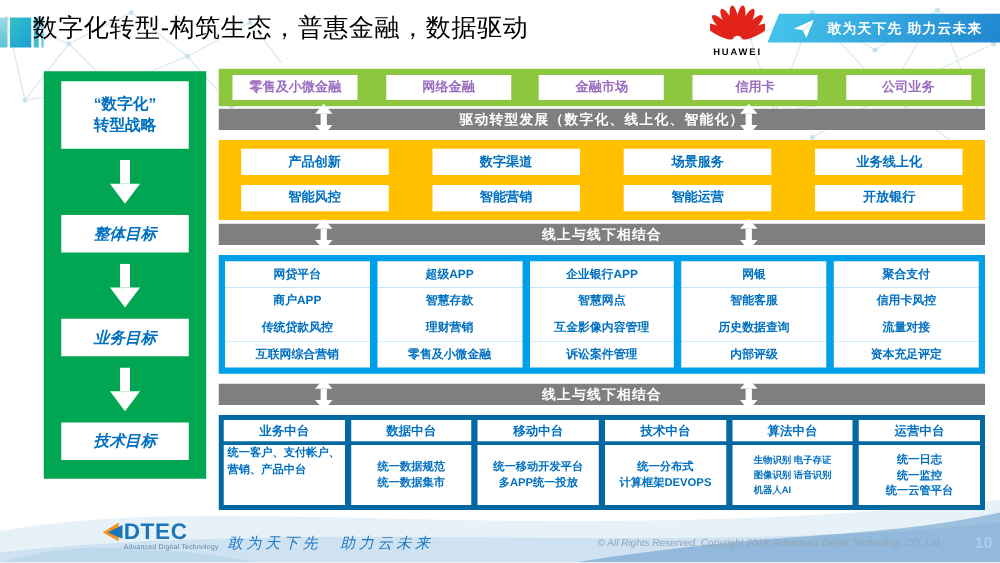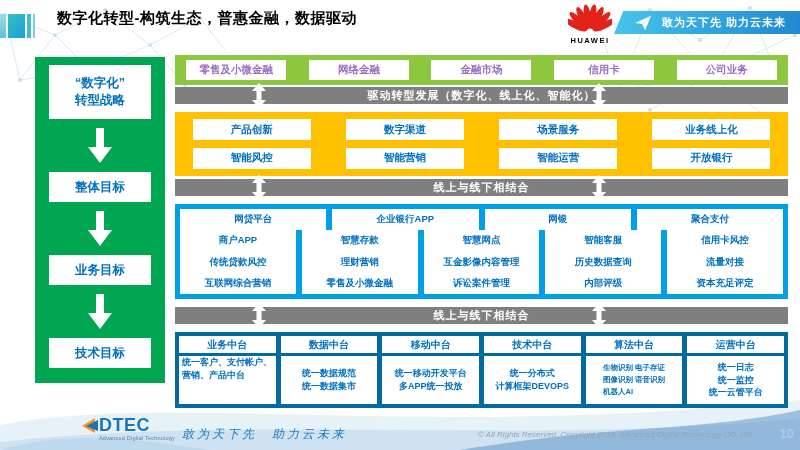--- a/index.html
+++ b/index.html
@@ -10,34 +10,34 @@
   .bg-plexus { position:absolute; pointer-events:none; opacity:.55; }
   .bg-waves { position:absolute; left:0; bottom:0; width:800px; height:70px; pointer-events:none; }
 
   
   .title-deco { position:absolute; left:0; top:14px; display:flex; align-items:center; height:24px; }
   .title-deco span { display:inline-block; height:24px; margin-right:2px; }
   .deco-a { width:6px;  background:linear-gradient(180deg,#9fd9e6,#5bc2d6); }
   .deco-b { width:17px; background:linear-gradient(135deg,#34c1c4,#1b9ed8); }
   .deco-c { width:4px;  background:#47b9d6; }
   .deco-d { width:2px;  background:#79cde0; }
-  .page-title { position:absolute; left:26px; top:9px; font-size:15px; font-weight:bold; color:#000; letter-spacing:.5px; white-space:nowrap;margin-left:31px; }
+  .page-title { position:absolute; left:26px; top:9px; font-size:20px; font-weight:normal; color:#000; letter-spacing:.5px; white-space:nowrap; }
 
   
   .huawei { position:absolute; left:566px; top:3px; width:48px; text-align:center; }
   .huawei-word { font-size:7.5px; font-weight:bold; letter-spacing:1.5px; color:#000; margin-top:-1px; }
   .slogan-banner { position:absolute; left:614px; top:11px; width:190px; height:23px; background:linear-gradient(90deg,#45c2ea,#1f86cf); transform:skewX(-22deg); transform-origin:bottom left; }
   .slogan-inner { position:absolute; left:618px; top:11px; width:182px; height:23px; display:flex; align-items:center; gap:10px; padding-left:16px; }
   .slogan-text { color:#fff; font-size:11px; font-weight:bold; letter-spacing:1px; white-space:nowrap; }
 
   
   .sidebar { position:absolute; left:35px; top:57px; width:130px; height:326px; background:#00A651; display:flex; flex-direction:column; align-items:center; padding-top:8px; }
   .side-box { width:102px; background:#fff; color:#0070C0; font-weight:bold; font-size:12.5px; display:flex; align-items:center; justify-content:center; text-align:center; line-height:1.35; }
   .side-box.first { height:54px; }
-  .side-box.small { height:30px; }
+  .side-box.small { height:30px;font-style:italic; }
   .side-arrow { margin:9px 0 8px 0; }
   .pre { white-space:pre-line; }
 
   
   .panel { position:absolute; left:175px; top:55px; width:613px; }
   .band-green { height:30px; background:#8DC63F; display:flex; margin-bottom:2px; }
   .band-green .col { flex:1; display:flex; align-items:center; justify-content:center; }
   .band-green .wbox { width:100px; height:20px; background:#fff; color:#9A6DC0; font-size:10.5px; font-weight:bold; display:flex; align-items:center; justify-content:center; white-space:nowrap; }
 
   .gray-banner { position:relative; height:17px; background:#7F7F7F; color:#fff; font-size:11px; font-weight:bold; display:flex; align-items:center; justify-content:center; letter-spacing:1px; margin-bottom:8px; }
@@ -244,20 +244,21 @@
       <svg class="updown right" width="14" height="25">
           <polygon points="7,0 0,8 14,8" fill="#fff"></polygon>
           <rect x="4.5" y="8" width="5" height="9" fill="#fff"></rect>
           <polygon points="0,17 14,17 7,25" fill="#fff"></polygon>
         </svg>
     </div>
 
     <div class="band-blue">
       <div class="brow">
         <div class="wbox">网贷平台</div>
+        <div class="wbox">超级APP</div>
         <div class="wbox">企业银行APP</div>
         <div class="wbox">网银</div>
         <div class="wbox">聚合支付</div>
       </div>
       <div class="brow">
         <div class="wbox">商户APP</div>
         <div class="wbox">智慧存款</div>
         <div class="wbox">智慧网点</div>
         <div class="wbox">智能客服</div>
         <div class="wbox">信用卡风控</div>

